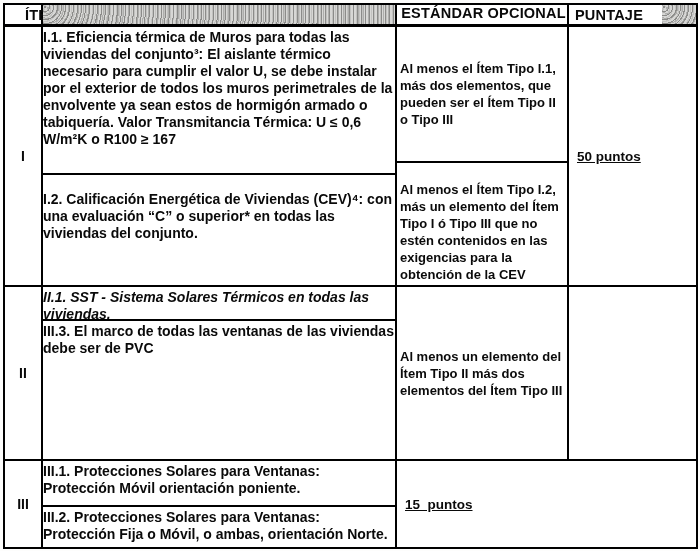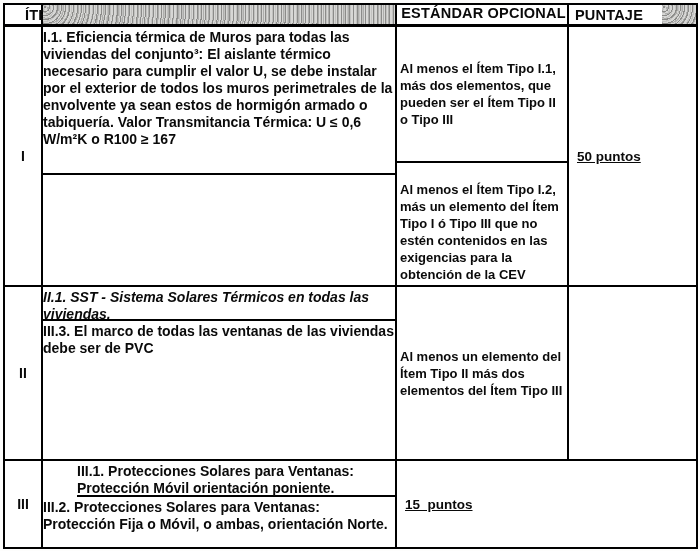--- a/index.html
+++ b/index.html
@@ -32,21 +32,21 @@
   
   .gI .d1{height:148px;border-bottom:2px solid #000;}
   .gI .d2{flex:1;padding-top:16px;}
   .gI .e1{height:138px;border-bottom:2px solid #000;display:flex;align-items:center;}
   .gI .e2{flex:1;padding-top:18px;}
   
   .gII .d1{height:34px;border-bottom:2px solid #000;font-style:italic;}
   .gII .d2{height:108px;border-bottom:2px solid #000;}
   .gII .d3{flex:1;}
   
-  .gIII .d1{height:36px;border-bottom:2px solid #000;margin-left:34px;}
+  .gIII .d1{height:46px;border-bottom:2px solid #000;}
   .gIII .d2{flex:1;}
   .e-center{flex:1;display:flex;align-items:center;border-radius:14px;}
   .pts-text{font-size:13.5px;padding-left:8px;white-space:pre;text-decoration:underline;}
   
   .noise{
     background-color:#d7d7d5;
     background-image:
       repeating-radial-gradient(circle at 2px 2px, #8b8b89 0 1px, transparent 1px 4px),
       repeating-radial-gradient(circle at 5px 3px, #adadab 0 1px, transparent 1px 5px),
       repeating-radial-gradient(circle at 1px 4px, #c2c2c0 0 1px, transparent 1px 3px);
@@ -72,20 +72,21 @@
         <span class="artifact noise"></span>
       </div>
     </div>
 
     <div class="row grow gI">
       <div class="col c-item">
         <span class="item-label">I</span>
       </div>
       <div class="col c-desc">
         <div class="cell d1">I.1. Eficiencia térmica de Muros para todas las viviendas del conjunto³: El aislante térmico necesario para cumplir el valor U, se debe instalar por el exterior de todos los muros perimetrales de la envolvente ya sean estos de hormigón armado o tabiquería. Valor Transmitancia Térmica: U ≤ 0,6 W/m²K o R100 ≥ 167</div>
+        <div class="cell d2">I.2. Calificación Energética de Viviendas (CEV)⁴: con una evaluación “C” o superior* en todas las viviendas del conjunto.</div>
       </div>
       <div class="col c-est">
         <div class="cell e1">
           <span>Al menos el Ítem Tipo I.1, más dos elementos, que pueden ser el Ítem Tipo II o Tipo III</span>
         </div>
         <div class="cell e2">Al menos el Ítem Tipo I.2, más un elemento del Ítem Tipo I ó Tipo III que no estén contenidos en las exigencias para la obtención de la CEV</div>
       </div>
       <div class="col c-pts">
         <span class="pts-text">50 puntos</span>
       </div>

